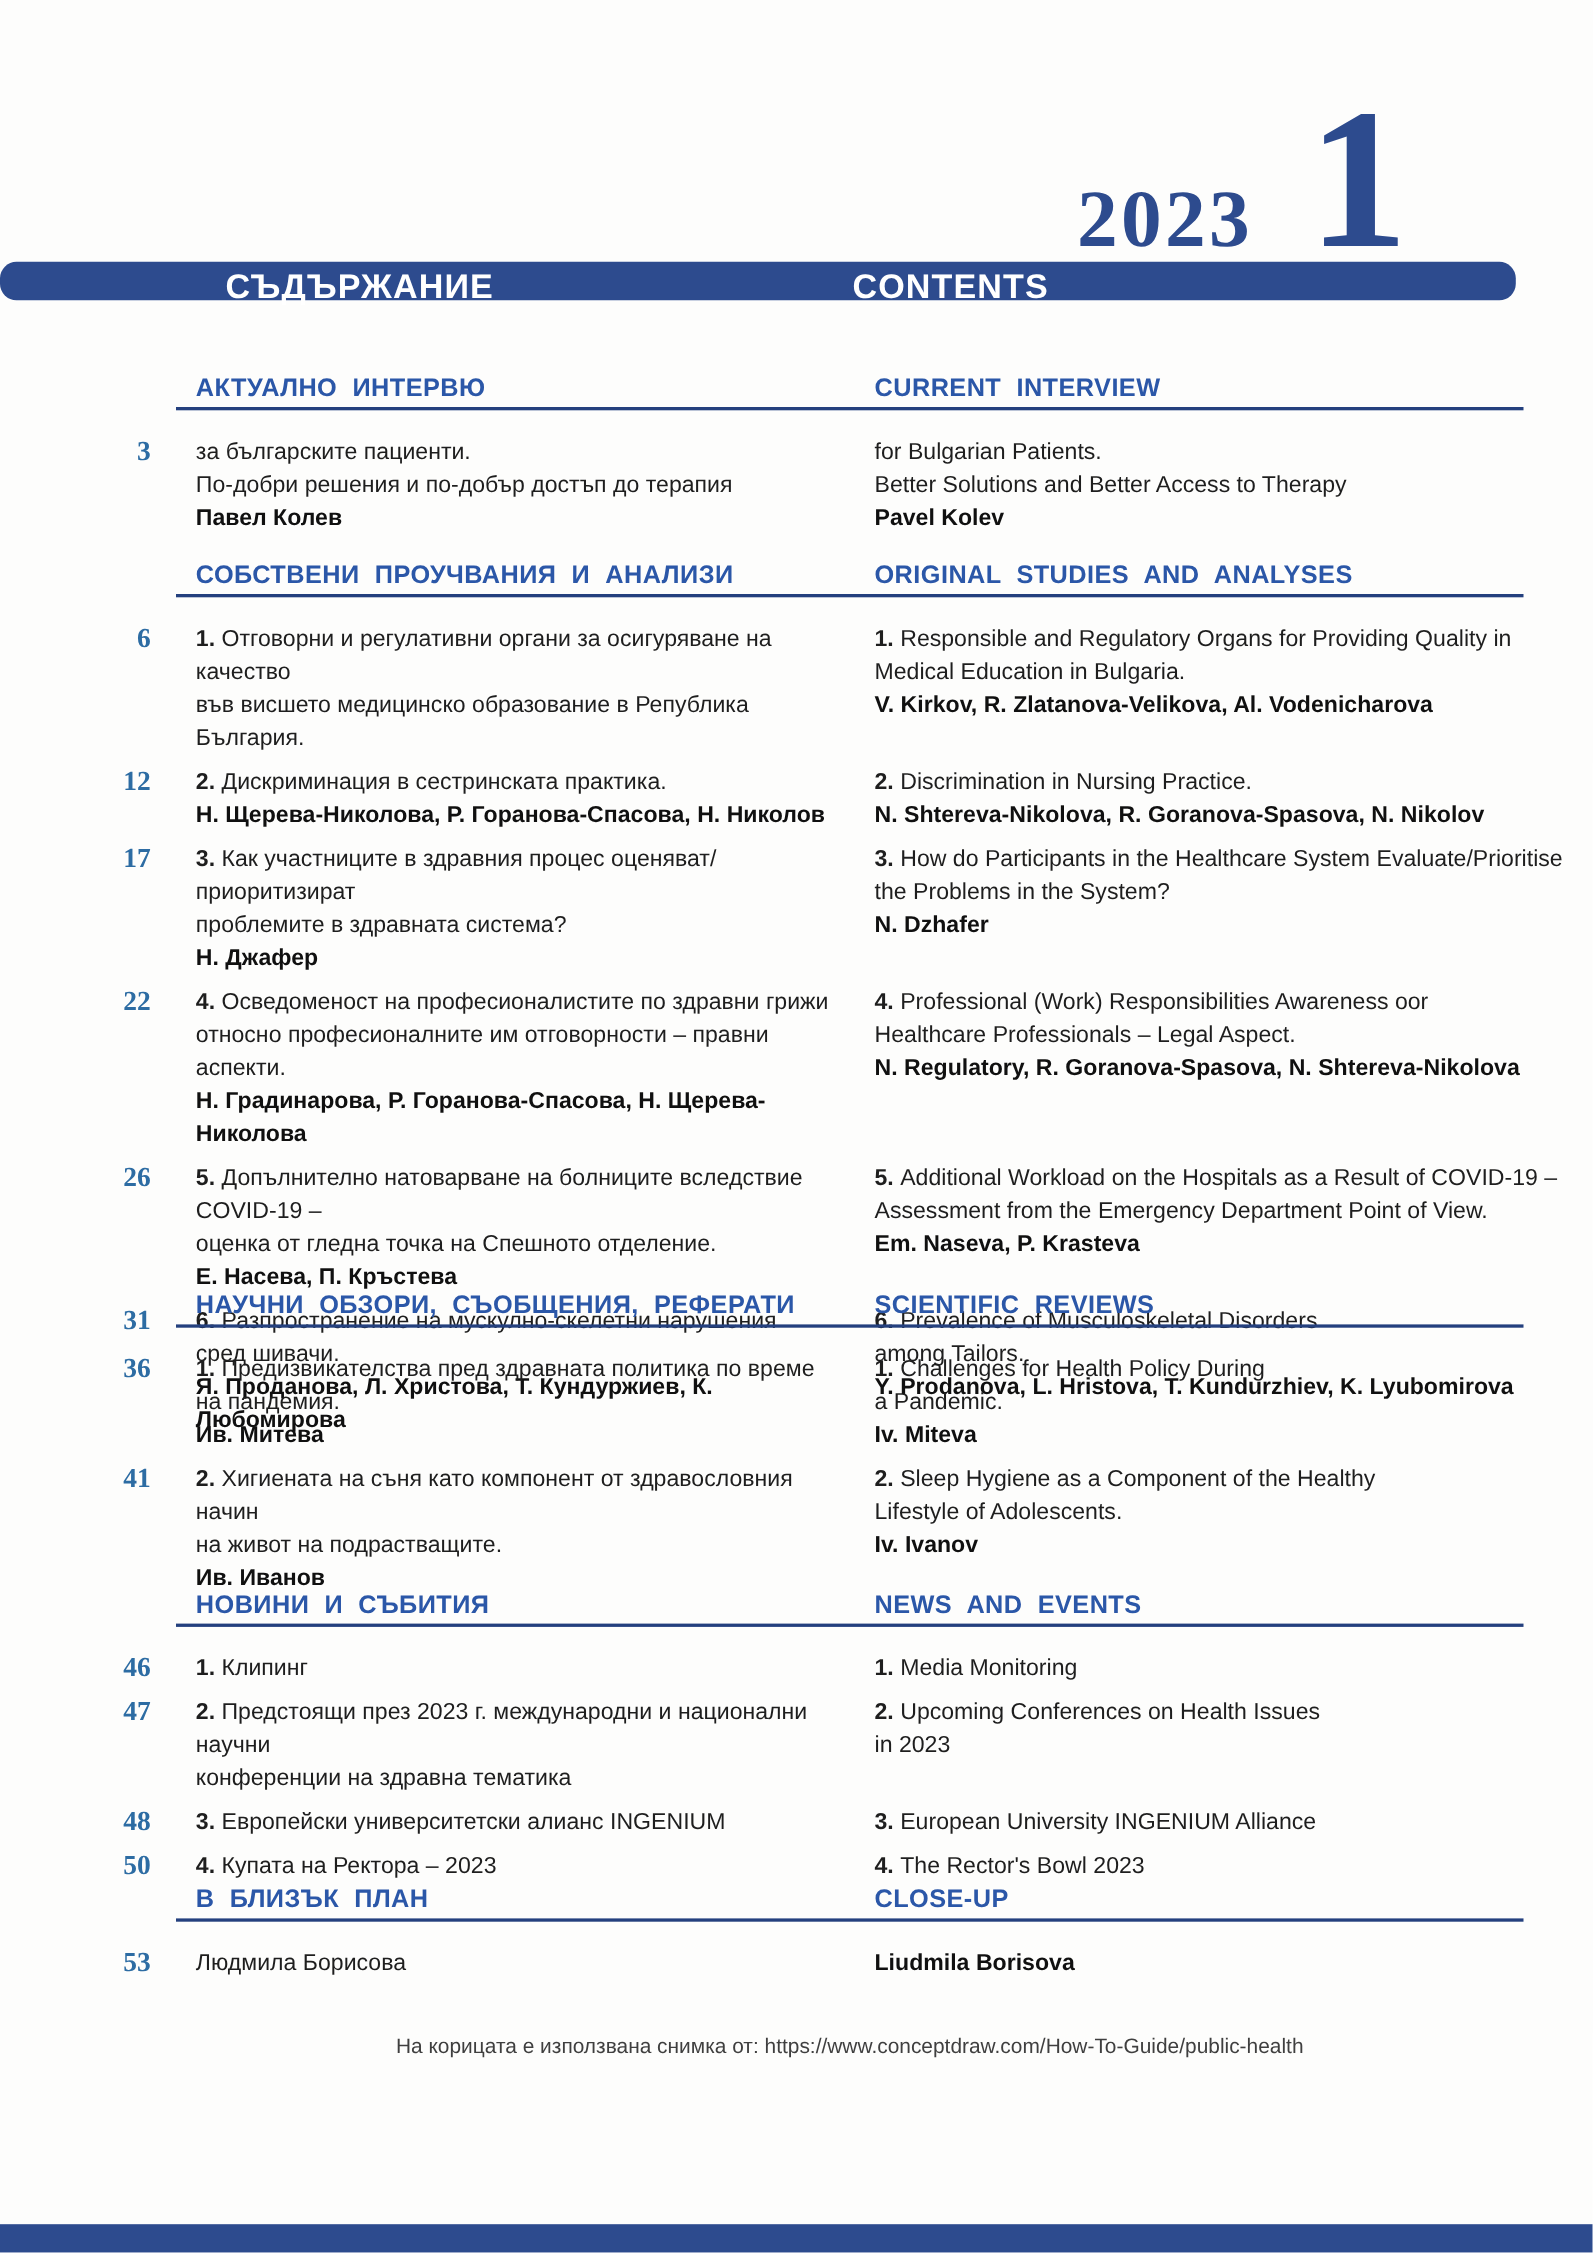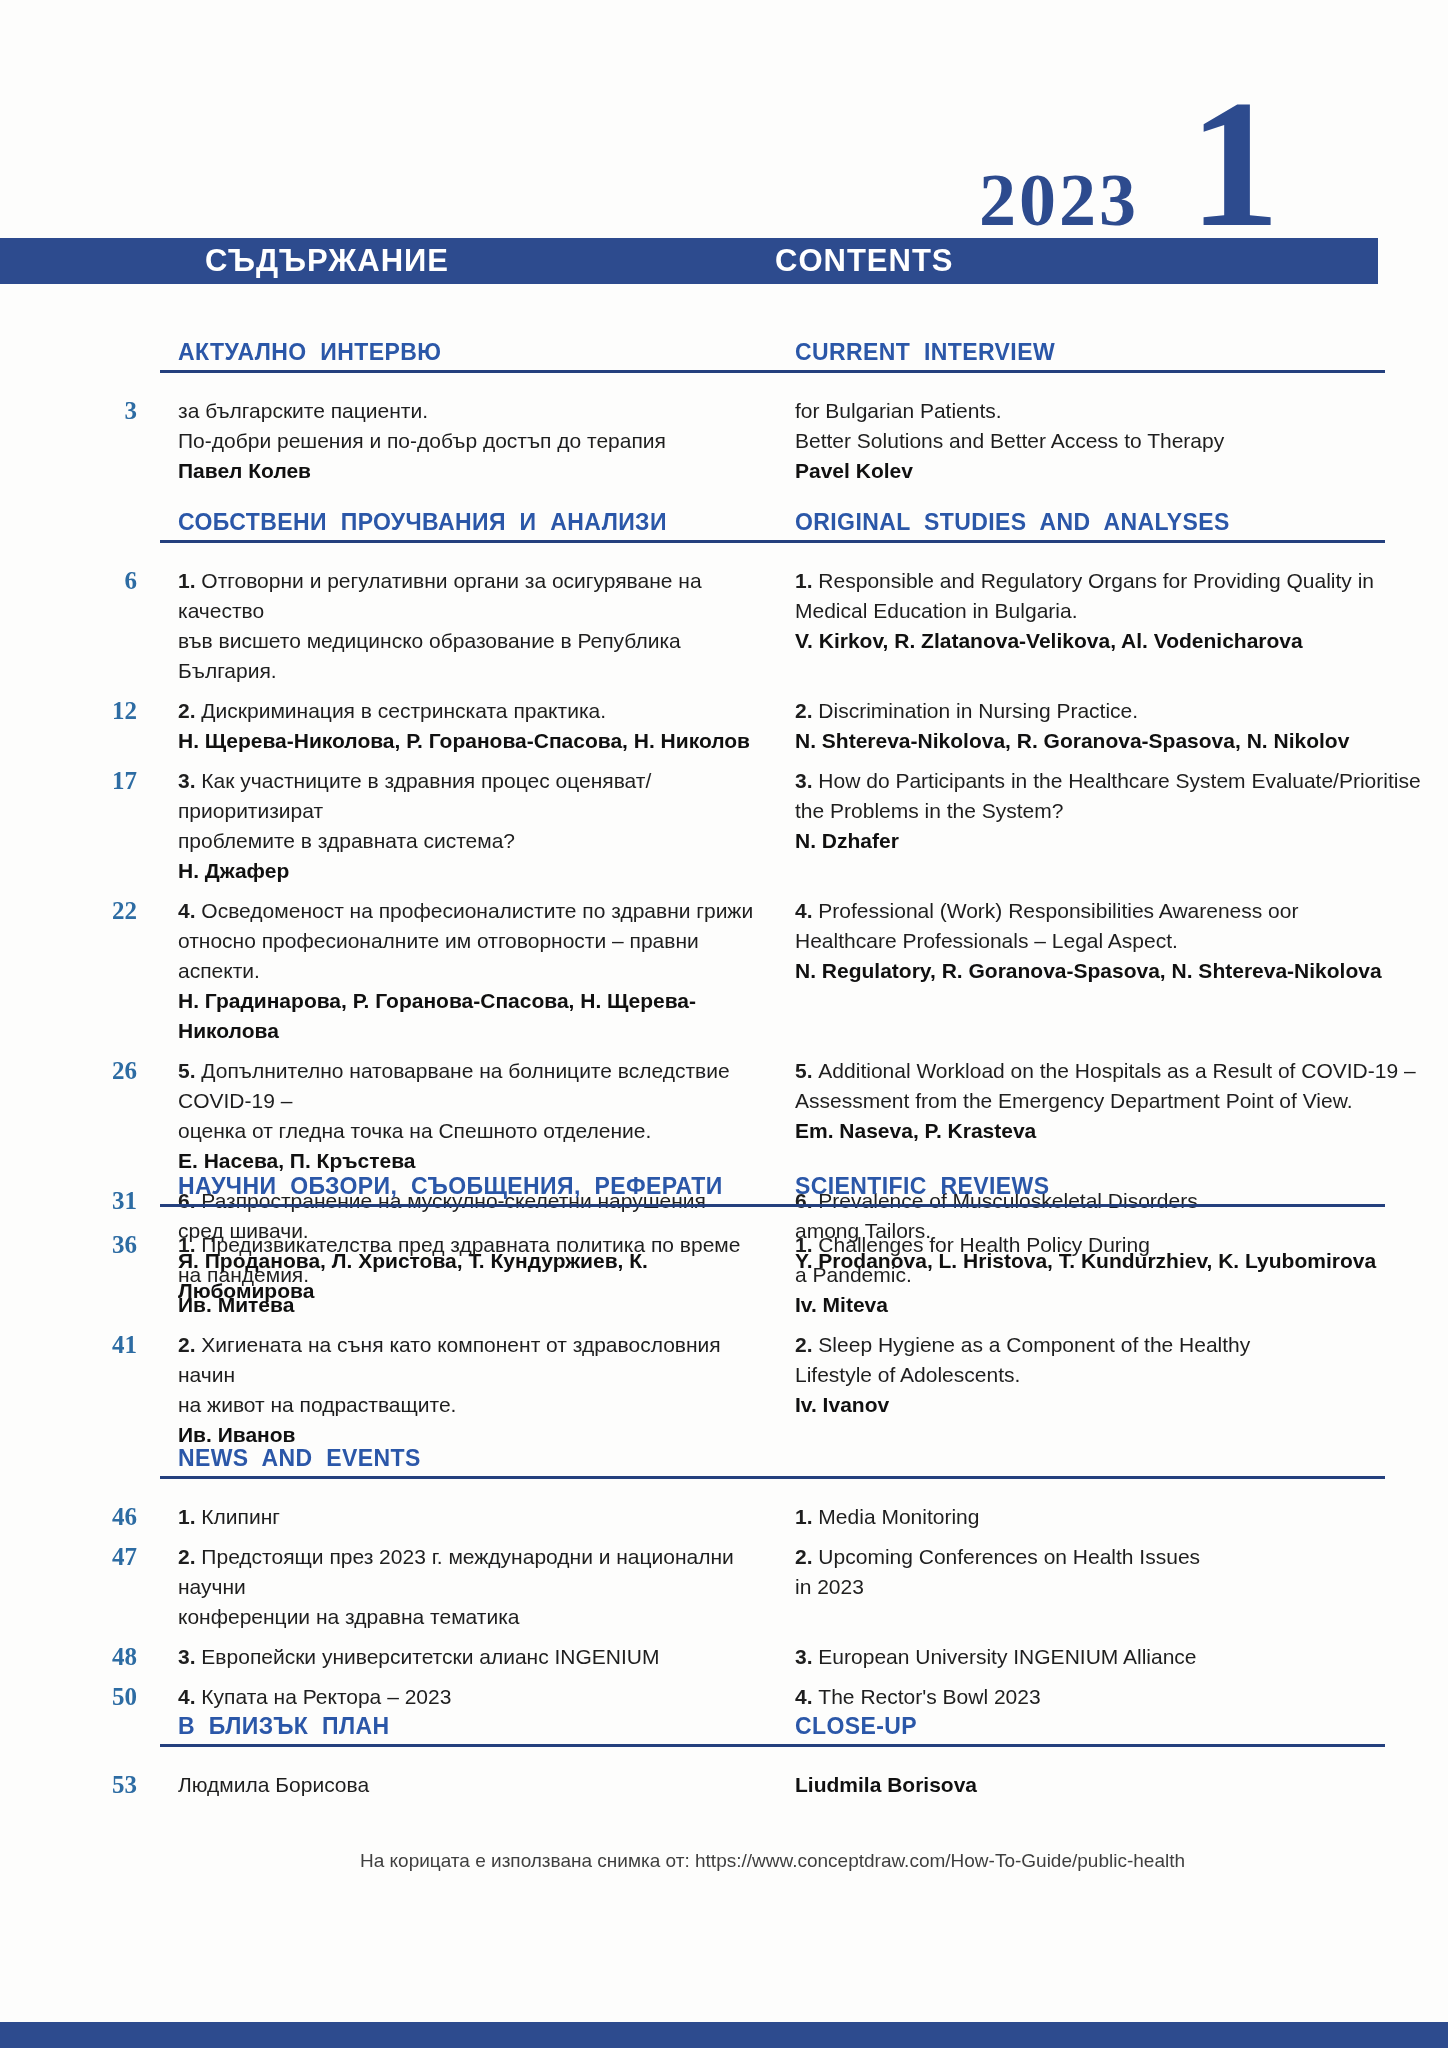--- a/index.html
+++ b/index.html
@@ -23,22 +23,23 @@
   .masthead{
     position:absolute;top:73px;right:168px;
     display:flex;align-items:baseline;gap:50px;
     color:var(--navy);
   }
   .year{font:700 74px "Liberation Serif",serif;letter-spacing:3px;line-height:1;}
   .issue{font:700 182px "Liberation Serif",serif;line-height:1;}
   
   .title-bar{
     position:absolute;top:238px;left:0;
-    width:1378px;height:46px;
+    width:1378px;height:35px;
     background:var(--navy);
+    border-radius:15px;
   }
   .tb{
     position:absolute;top:0;line-height:46px;
     color:#ffffff;font-weight:700;font-size:31px;
     letter-spacing:1px;word-spacing:4px;
     font-family:"Liberation Sans",sans-serif;
   }
   .tb.bgl{left:205px;}
   .tb.enl{left:775px;}
   
@@ -235,20 +236,21 @@
               <div class="line"><b>2. </b>Sleep Hygiene as a Component of the Healthy</div>
               <div class="line">Lifestyle of Adolescents.</div>
               <div class="authors">Iv. Ivanov</div>
             </div>
           </div>
         </div>
       </section>
       <section class="sec sec4">
         <div class="head-row">
           <div></div>
+          <div class="sec-h">НОВИНИ  И  СЪБИТИЯ</div>
           <div class="sec-h">NEWS  AND  EVENTS</div>
         </div>
         <div class="rule"></div>
         <div class="items">
           <div class="item">
             <div class="pg">46</div>
             <div class="col">
               <div class="line"><b>1. </b>Клипинг</div>
             </div>
             <div class="col">

